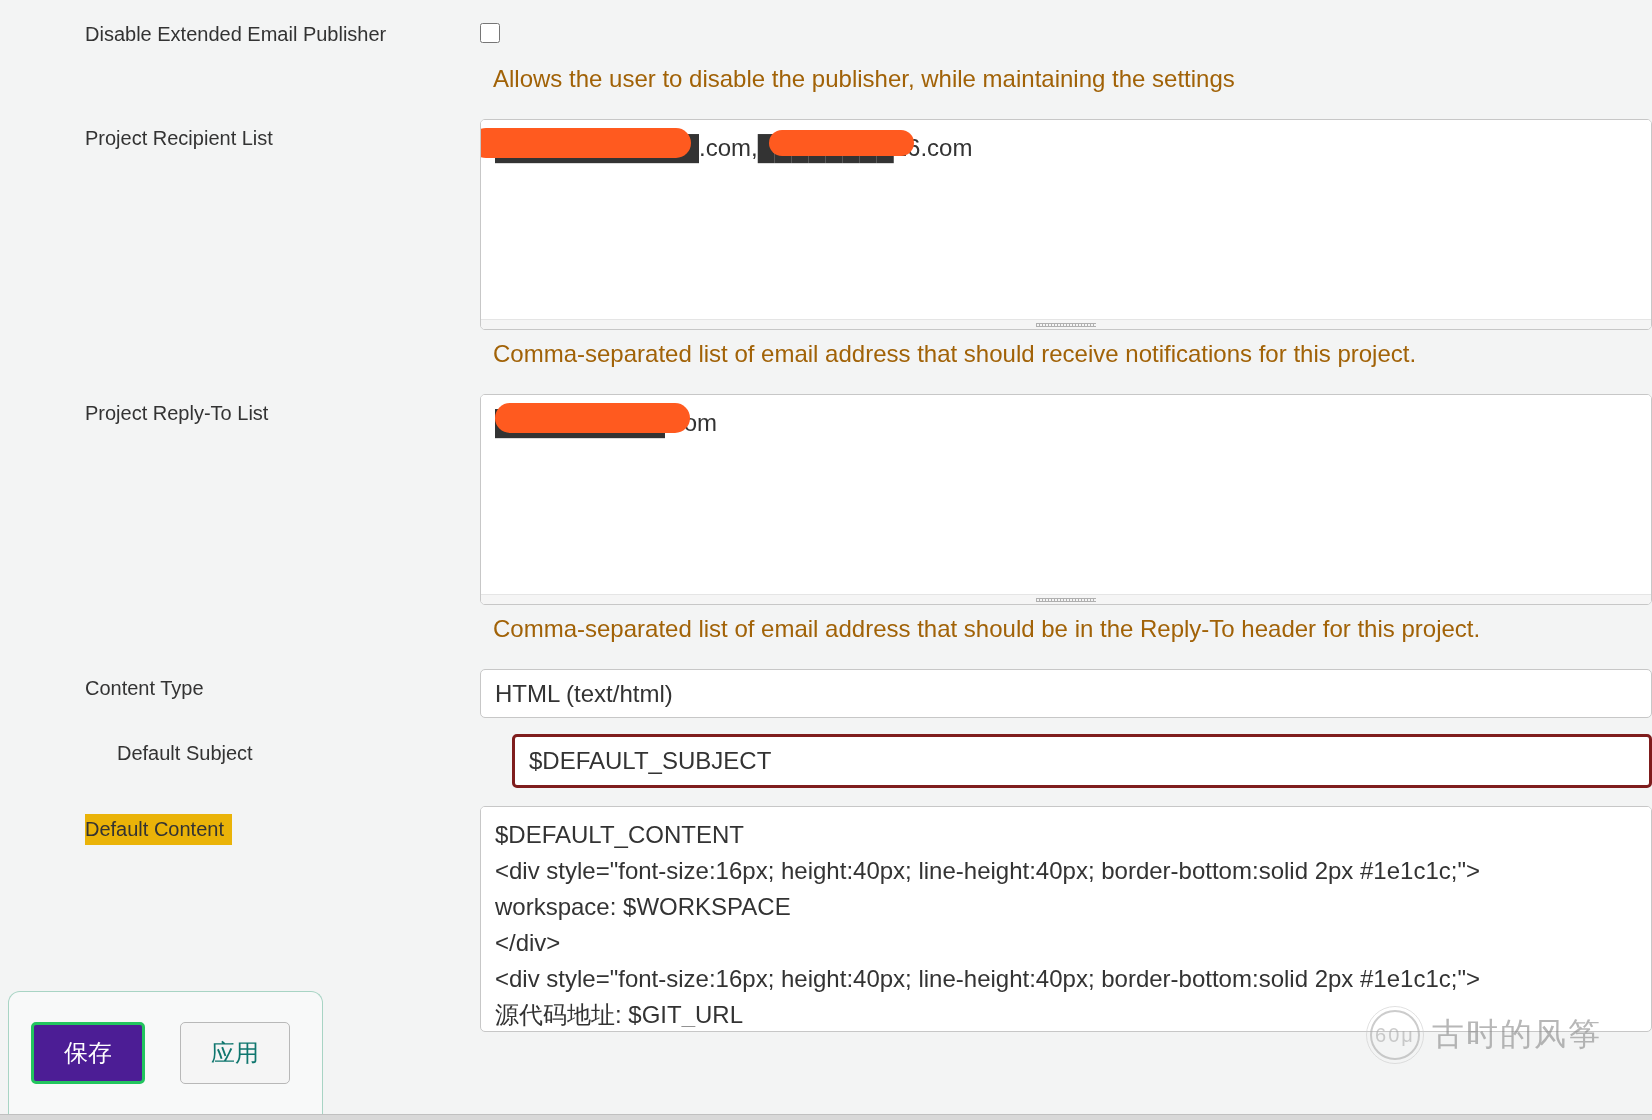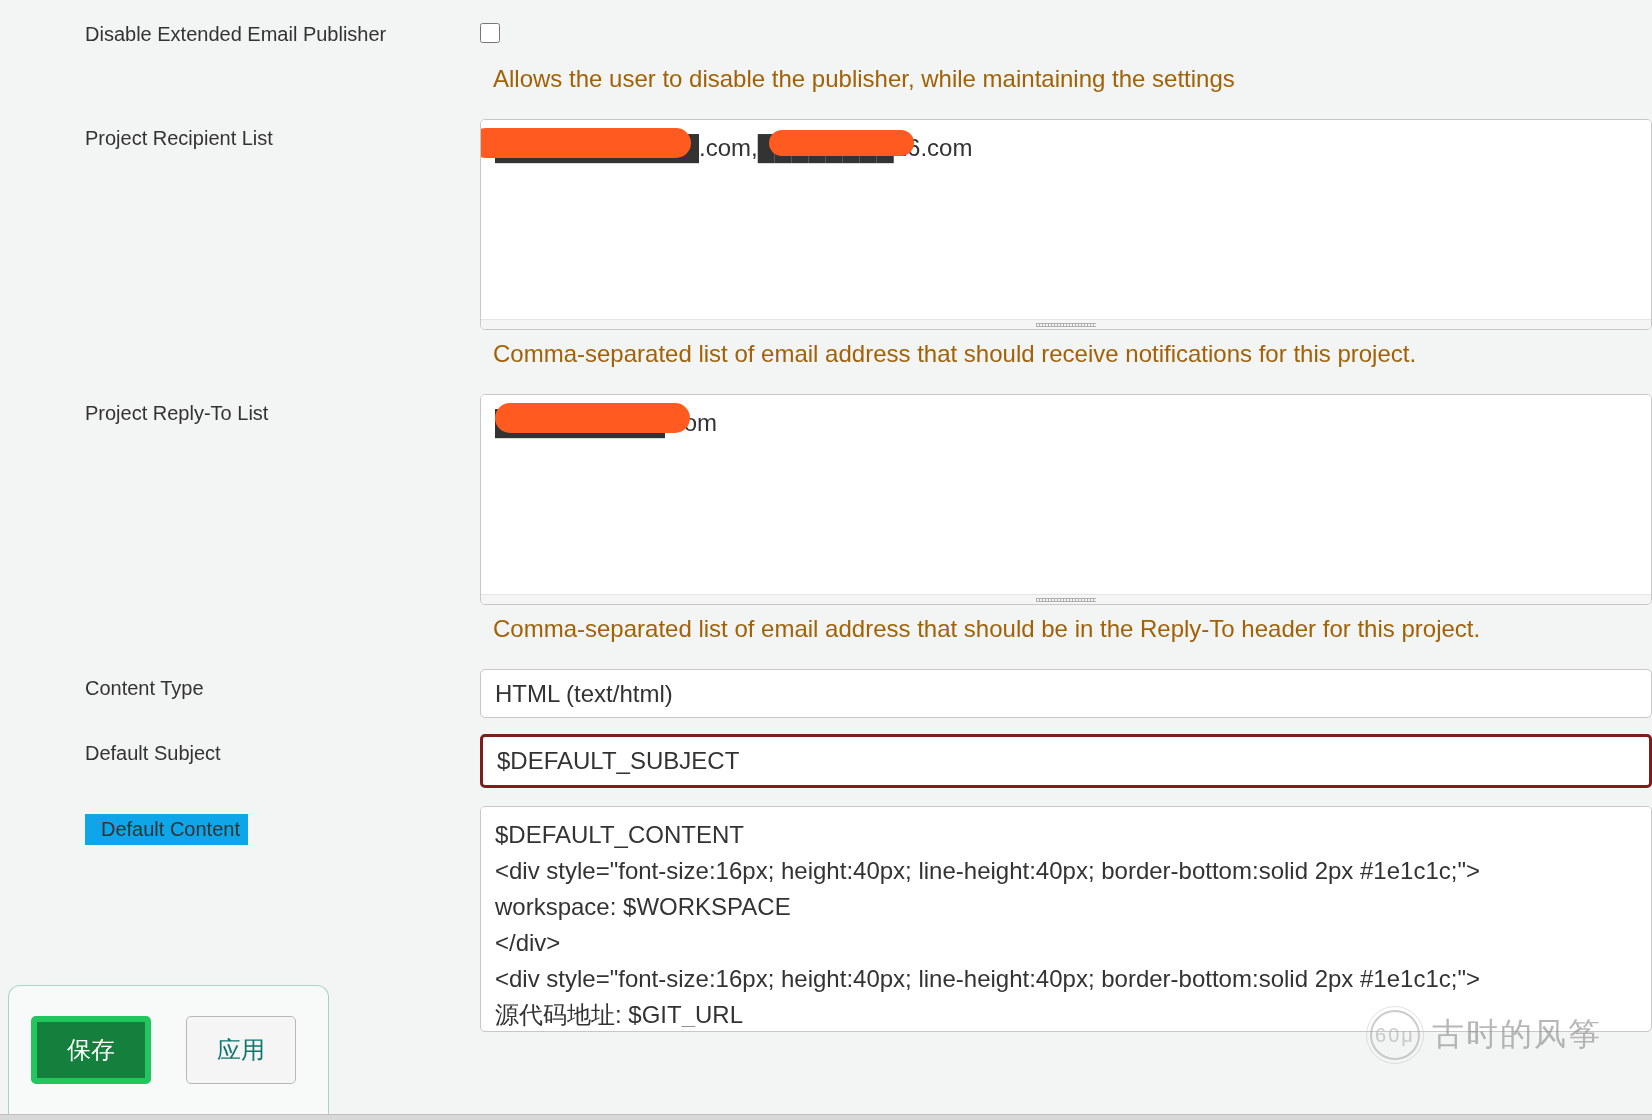--- a/index.html
+++ b/index.html
@@ -26,24 +26,24 @@
     }
     .label {
       width: 480px;
       padding-left: 85px;
       padding-top: 8px;
       font-size: 20px;
       color: #333;
       flex-shrink: 0;
     }
     .label.highlighted {
-      background: #0ea5e9;
+      background: #eab308;
       display: inline-block;
       width: auto;
-      padding: 4px 8px 4px 16px;
+      padding: 4px 8px 4px 0;
       margin-left: 85px;
       text-align: center;
     }
     .label-wrapper {
       width: 480px;
       flex-shrink: 0;
       padding-top: 8px;
     }
     .field-area {
       flex: 1;
@@ -162,23 +162,23 @@
       z-index: 10;
     }
     .btn {
       font-size: 24px;
       padding: 12px 30px;
       border-radius: 5px;
       cursor: pointer;
       font-family: inherit;
     }
     .btn-primary {
-      background: #15803d;
+      background: #4c1d95;
       color: #fff;
-      border: 6px solid #22c55e;
+      border: 3px solid #22c55e;
     }
     .btn-secondary {
       background: #f5f5f5;
       color: #0f766e;
       border: 1px solid #b8b8b8;
     }
     .watermark {
       position: absolute;
       bottom: 60px;
       right: 50px;
@@ -273,21 +273,21 @@
     <div class="label">Content Type</div>
     <div class="field-area">
       <div class="select-wrapper">
         <select class="select">
           <option>HTML (text/html)</option>
         </select>
       </div>
     </div>
   </div>
 
-  <div class="row" style="margin-bottom:18px;">
+  <div class="row" style="margin-bottom:18px;padding-left:32px;">
     <div class="label">Default Subject</div>
     <div class="field-area">
       <div class="input-wrapper">
         <input class="input" value="$DEFAULT_SUBJECT" style="">
       </div>
     </div>
   </div>
 
   <div class="row">
     <div class="label-wrapper">

